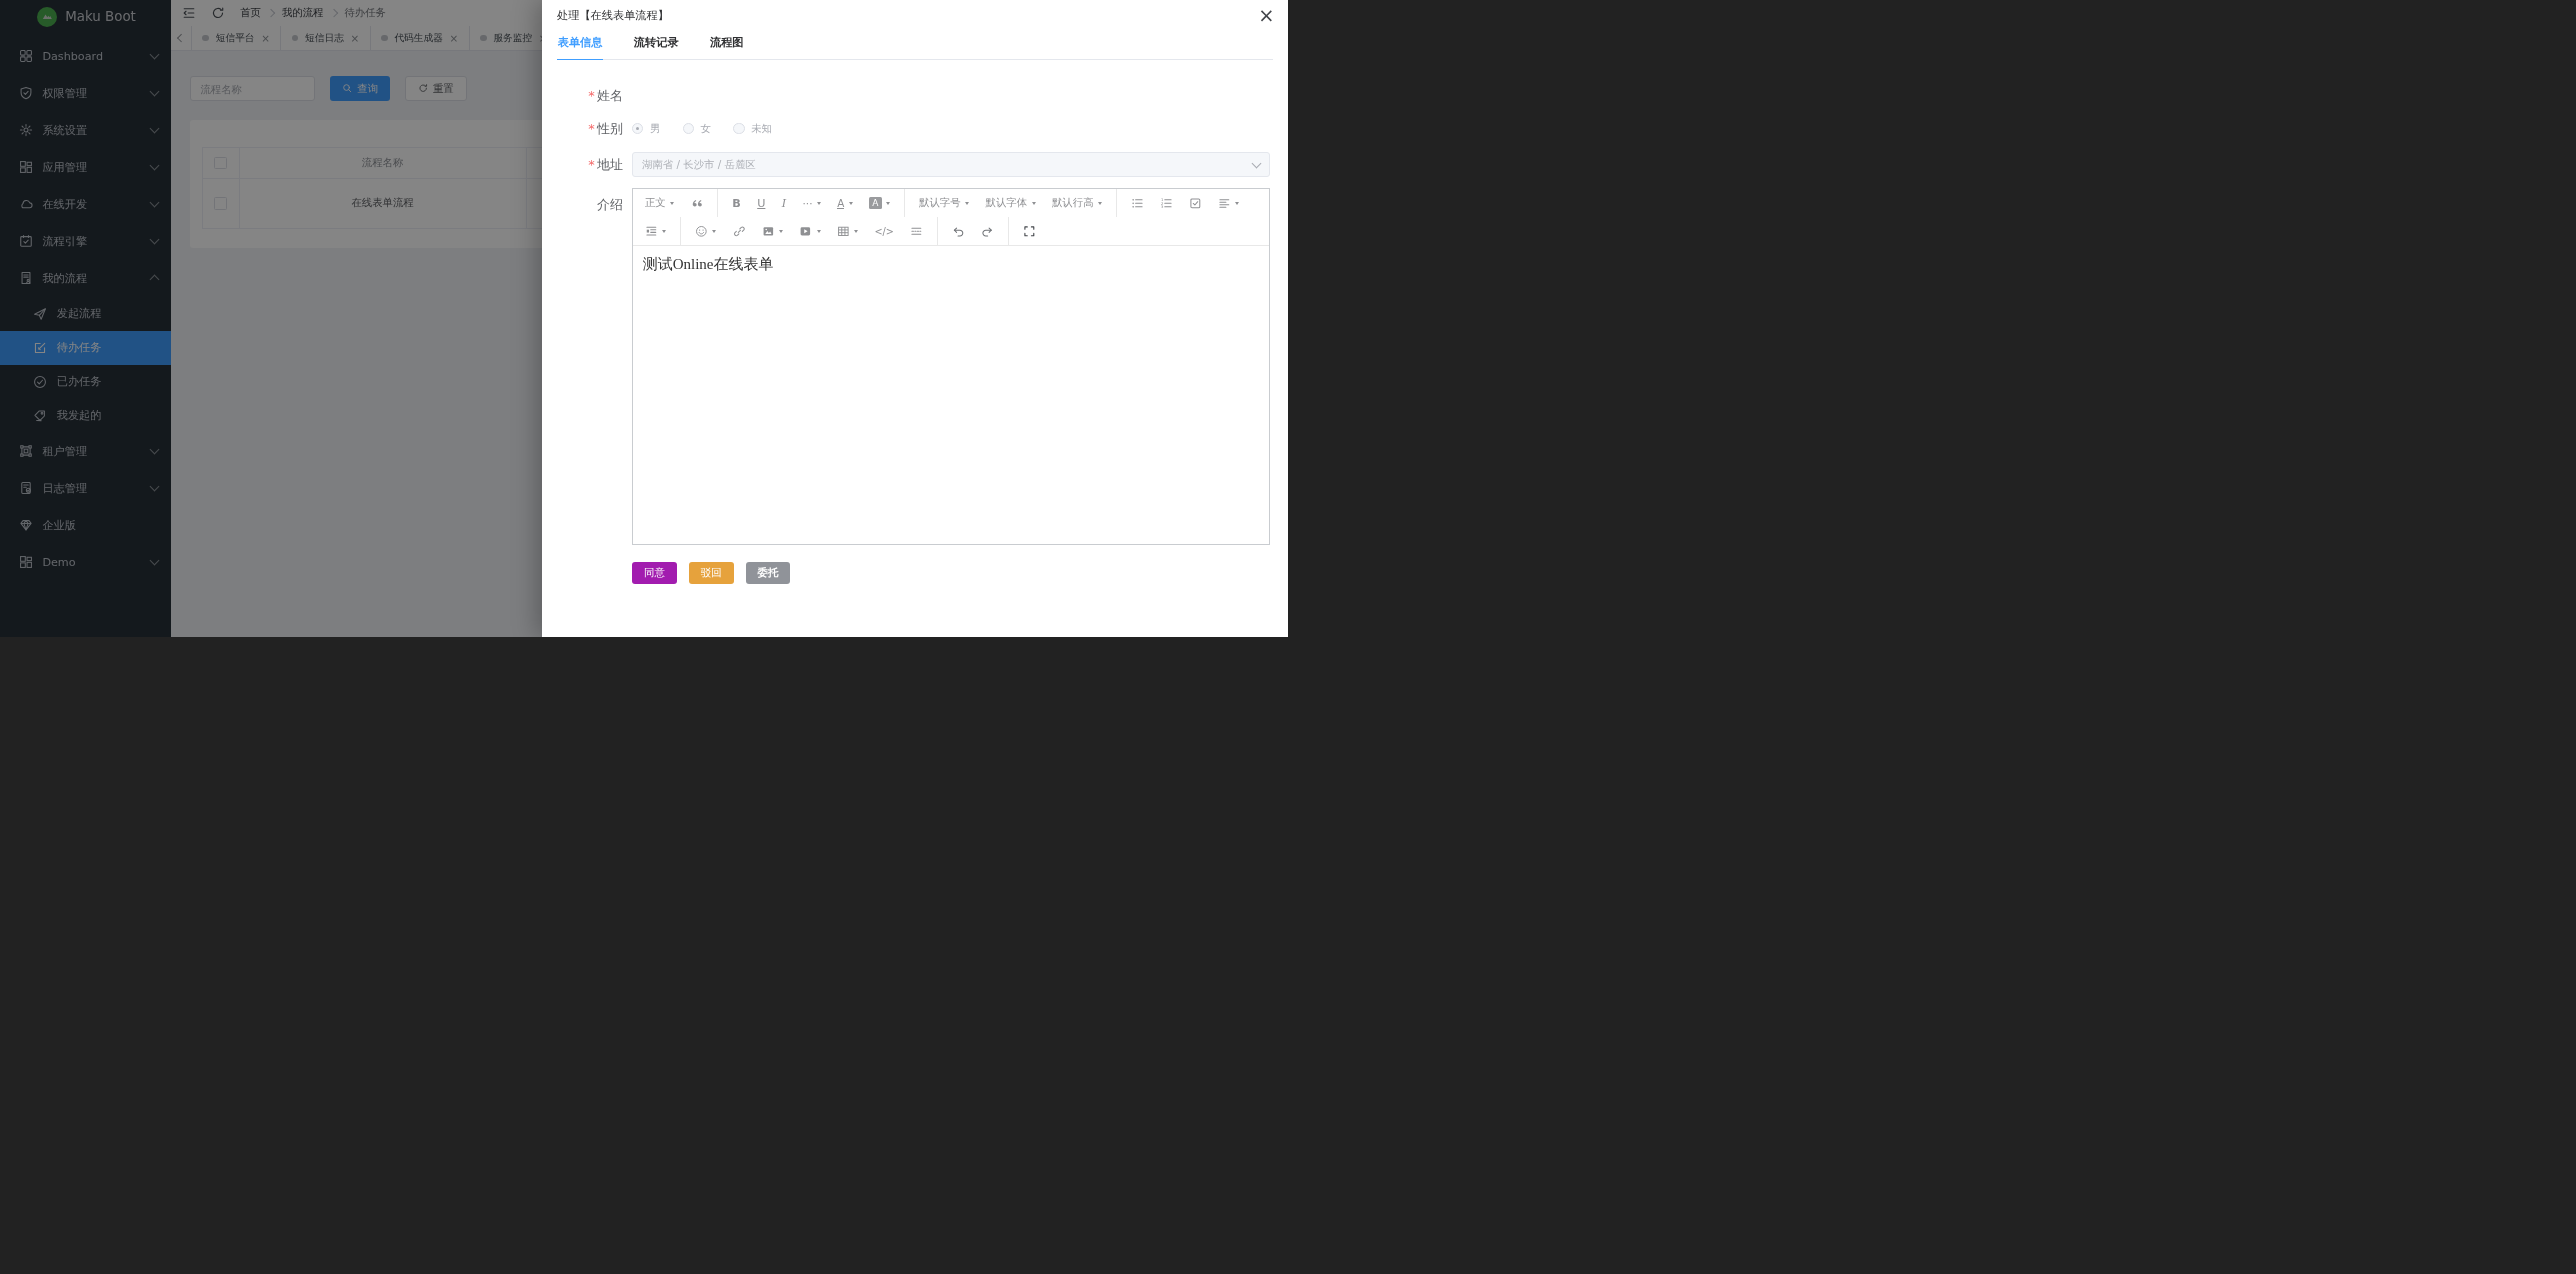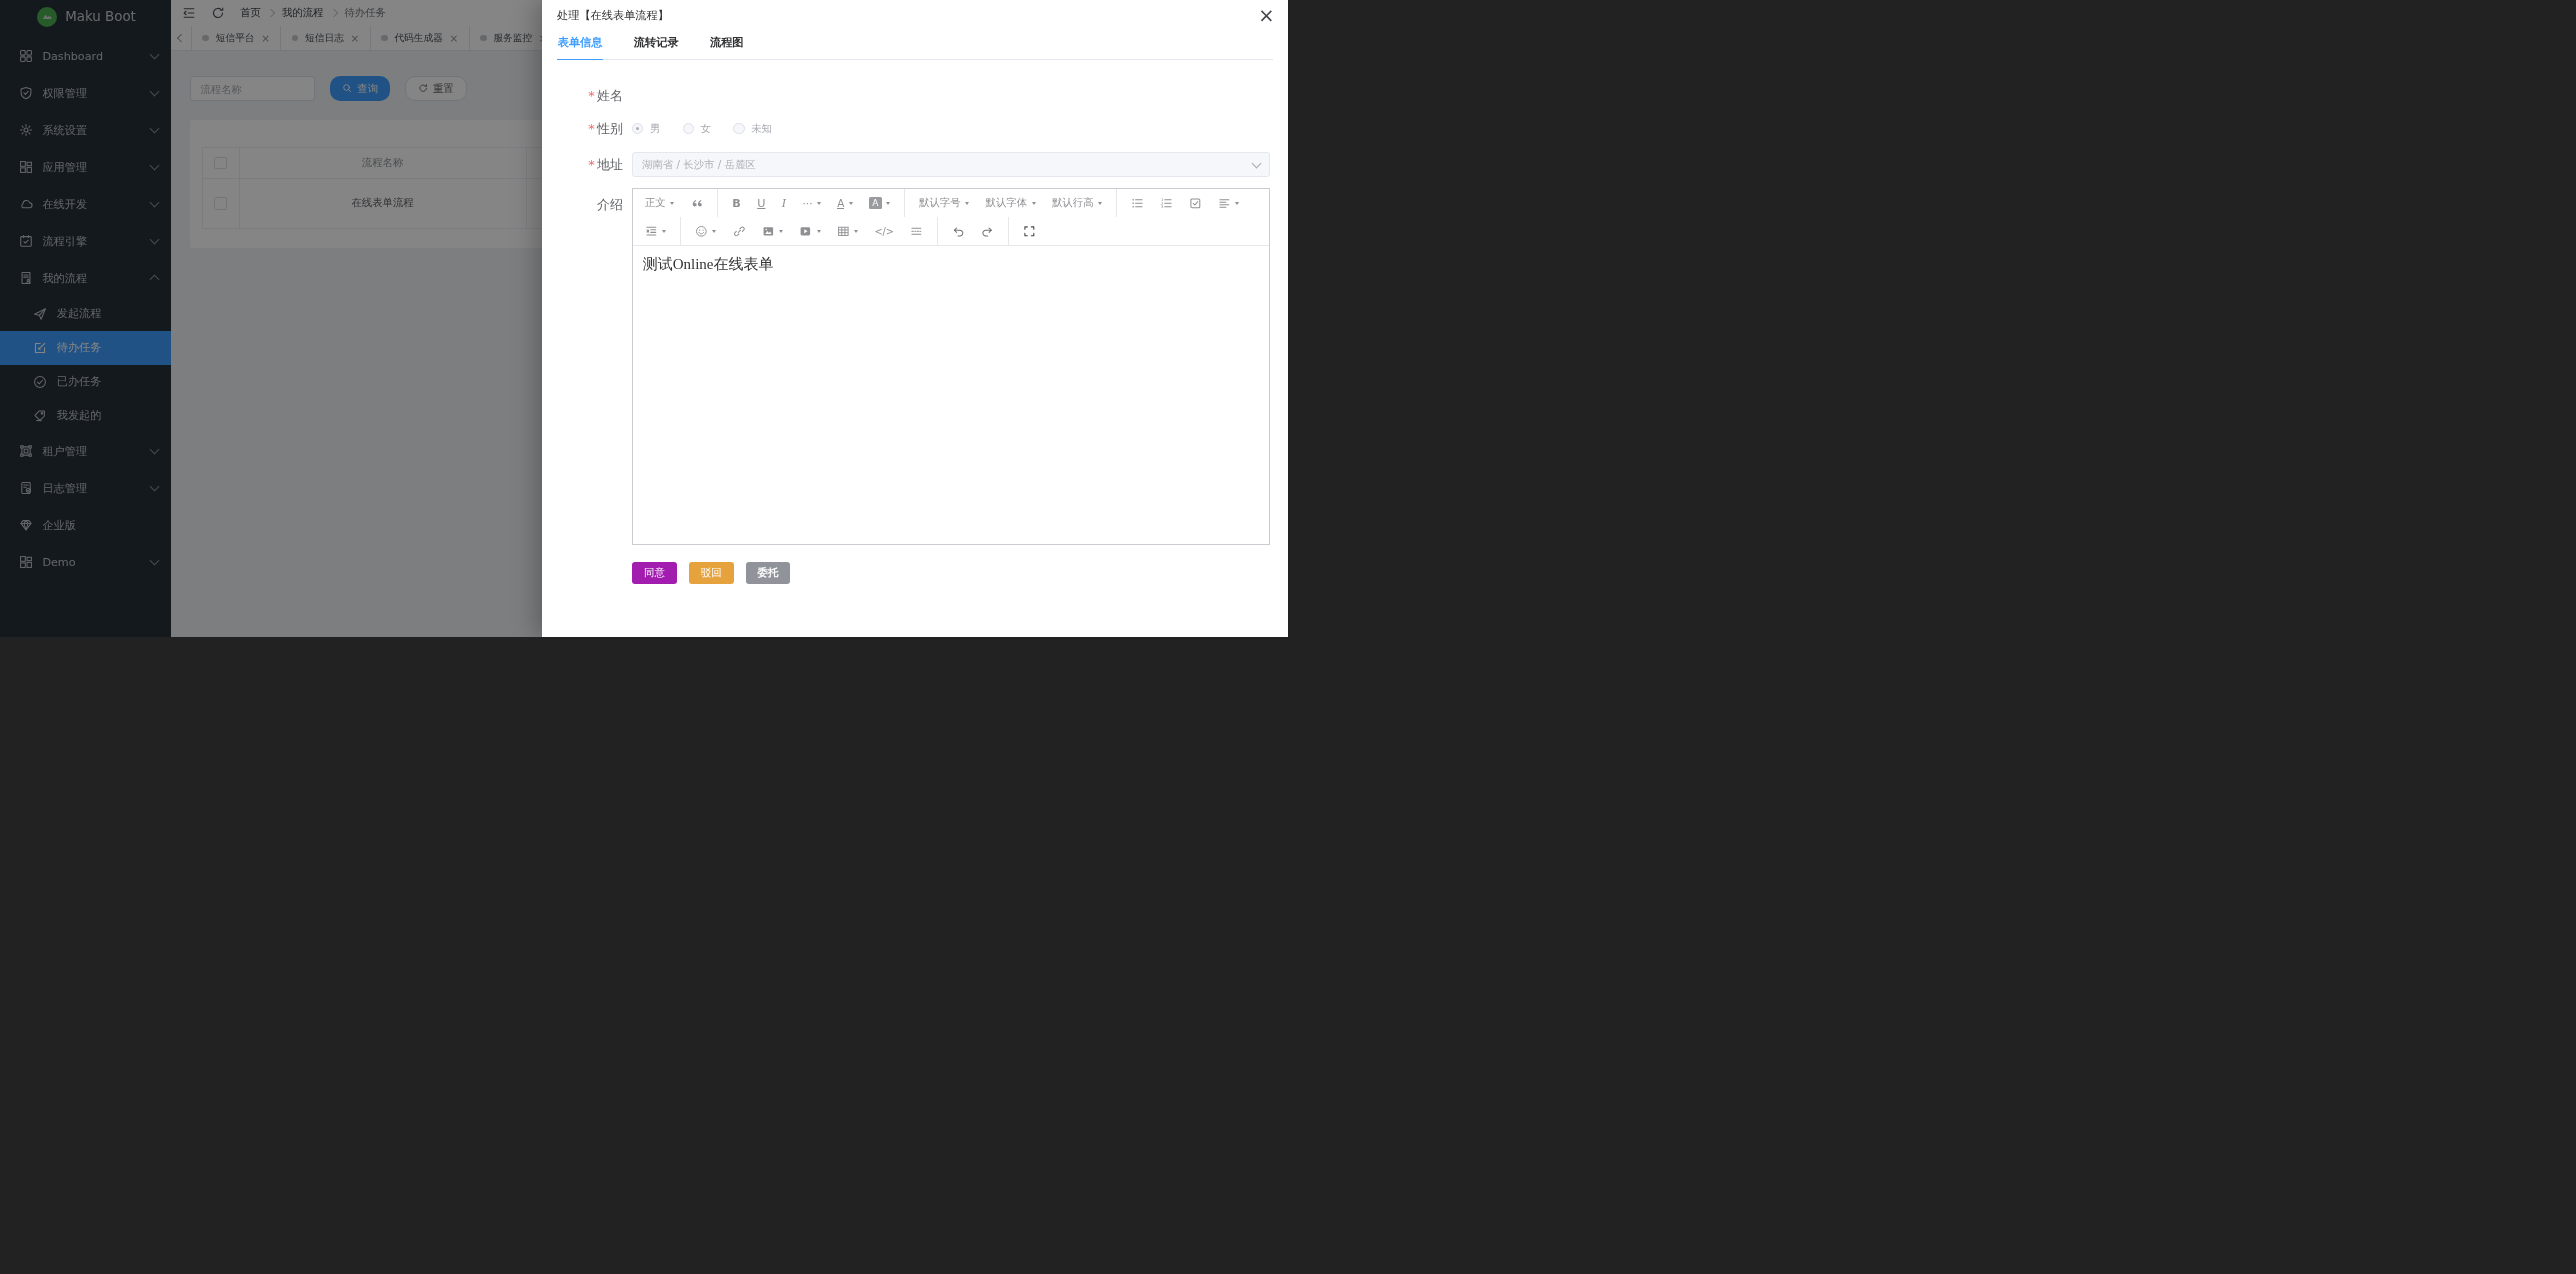--- a/index.html
+++ b/index.html
@@ -31,21 +31,21 @@
   .tab-arrow{width:20px;display:flex;align-items:center;justify-content:center;border-right:0.7px solid #e4e7ed;}
   .tab-arrow .csep{transform:rotate(135deg);border-color:#909399;}
   .tabchip{display:flex;align-items:center;gap:6.7px;padding:0 10.4px;border-right:0.7px solid #e4e7ed;font-size:9.7px;color:#495057;white-space:nowrap;}
   .dot{width:6.7px;height:6.7px;border-radius:50%;background:#c5c8cd;flex:none;}
   .tabx{color:#8f9398;font-size:10.4px;line-height:1;}
   .content{padding:25px 0 0 19.4px;}
   .search-row{display:flex;gap:15px;align-items:center;}
   .inp{width:125px;height:25px;box-sizing:border-box;border:0.7px solid #dcdfe6;border-radius:3px;background:#fff;
        padding:0 9px;color:#606266;font-size:10.4px;outline:none;font-family:inherit;}
   .inp::placeholder{color:#a8abb2;}
-  .btn{height:25px;display:inline-flex;align-items:center;gap:4.5px;padding:0 12px;border-radius:10px;
+  .btn{height:25px;display:inline-flex;align-items:center;gap:4.5px;padding:0 12px;border-radius:3px;
        font-size:10.4px;border:none;cursor:pointer;font-family:inherit;}
   .btn-primary{background:#409eff;color:#fff;}
   .btn-plain{background:#fff;color:#606266;border:0.7px solid #dcdfe6;}
   .card{margin-top:19.4px;width:851px;height:128px;box-sizing:border-box;background:#fff;border-radius:3px;padding:11.2px;}
   table.tbl{border-collapse:collapse;width:100%;margin-top:15px;font-size:10.4px;}
   .tbl th,.tbl td{border:0.7px solid #ebeef5;text-align:center;}
   .tbl th{height:28px;color:#909399;font-weight:500;}
   .tbl td{height:47px;color:#606266;}
   .colcb{width:34px;}
   .colname{width:284px;}

